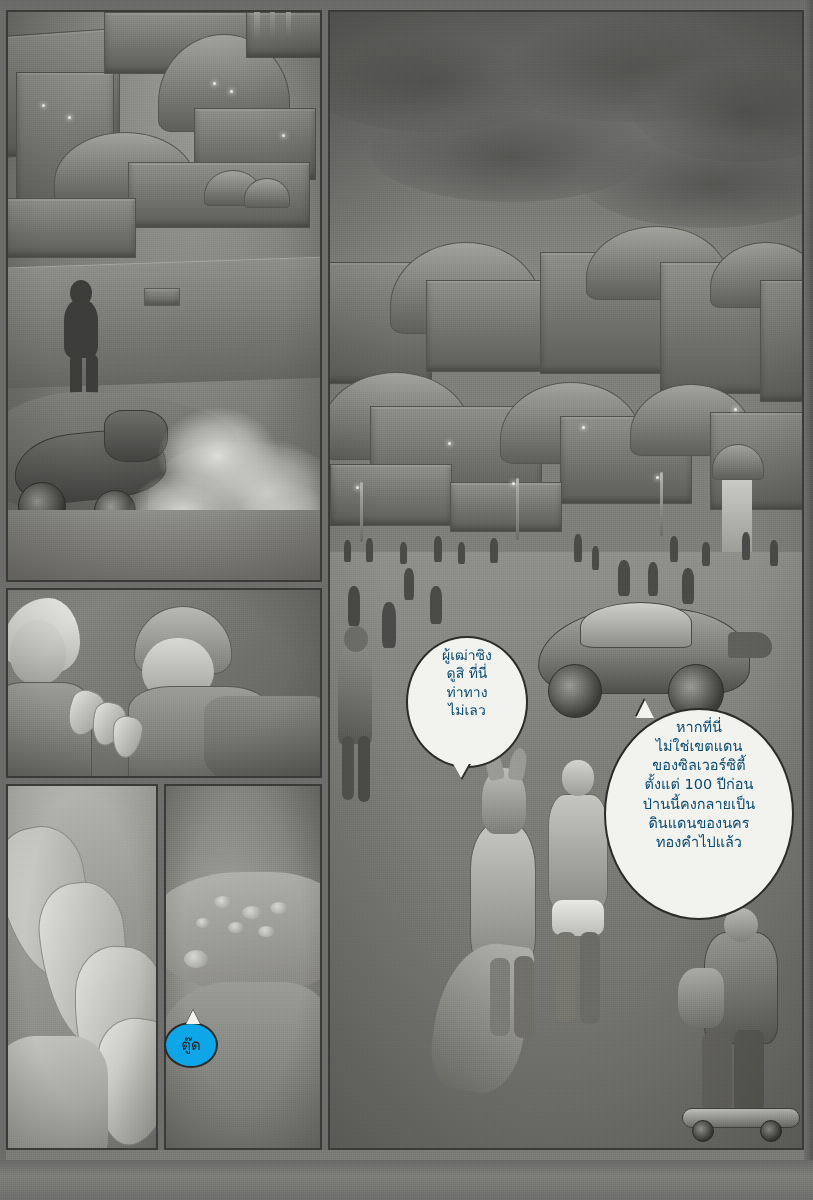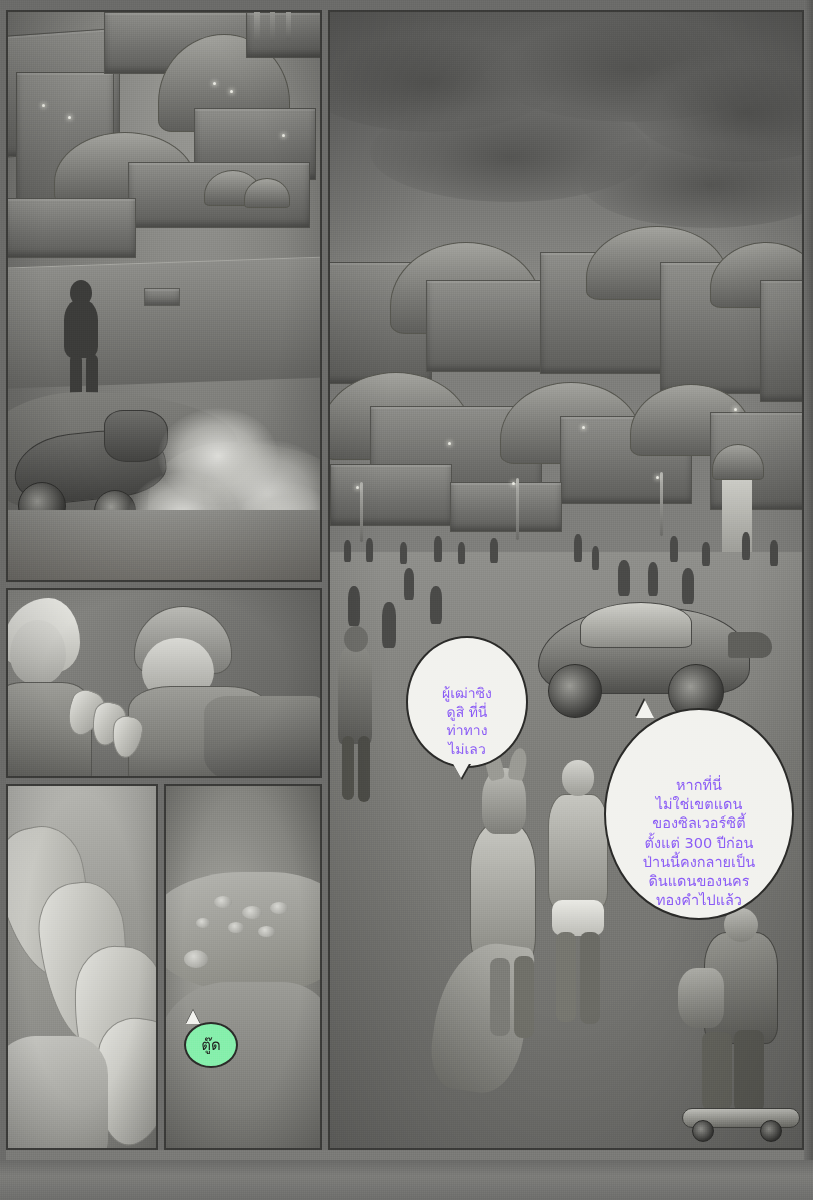--- a/index.html
+++ b/index.html
@@ -197,23 +197,23 @@
     border-radius:50%;
     border:1px solid #2f2f2d;
   }
 
   
   .balloon {
     position:absolute;
     background:#f2f2ee;
     border:2px solid #2b2b29;
     border-radius:50%;
-    display:flex; align-items:flex-end; justify-content:center;
+    display:flex; align-items:flex-start; justify-content:center;
     text-align:center;
-    color:#8b5cf6;
+    color:#0c4a6e;
     line-height:1.32;
     padding:8px 10px;
     box-sizing:border-box;
   }
   .balloon .txt { white-space:pre-line; }
   .tail {
     position:absolute;
     width:0;height:0;
     border-style:solid;
   }
@@ -226,26 +226,25 @@
     text-align:center;
     line-height:1.35;
     padding:5px 8px;
     box-sizing:border-box;
     white-space:pre-line;
   }
 
   
   .mini {
     position:absolute;
-    background:#86efac;
+    background:#0ea5e9;
     border:2px solid #2b2b29;
     border-radius:50%;
     display:flex;align-items:center;justify-content:center;
     color:#1d1d1b;
-    margin-left:20px;
   }
 
   .vignette {
     position:absolute; inset:0; pointer-events:none;
     background: radial-gradient(ellipse at 50% 45%, rgba(0,0,0,0) 55%, rgba(0,0,0,.18) 100%);
   }
 </style>
 </head>
 <body>
 
@@ -471,21 +470,21 @@
 ดูสิ ที่นี่
 ท่าทาง
 ไม่เลว</span>
   </div>
   <div class="tail" style="left:452px; top:762px; border-width:16px 9px 0 9px; border-color:#f2f2ee transparent transparent transparent; filter:drop-shadow(1px 2px 0 #2b2b29);"></div>
 
   <div class="balloon" style="left:604px; top:708px; width:190px; height:212px; font-size:14.5px;">
     <span class="txt">หากที่นี่
 ไม่ใช่เขตแดน
 ของซิลเวอร์ซิตี้
-ตั้งแต่ 300 ปีก่อน
+ตั้งแต่ 100 ปีก่อน
 ป่านนี้คงกลายเป็น
 ดินแดนของนคร
 ทองคำไปแล้ว</span>
   </div>
   <div class="tail" style="left:636px; top:700px; border-width:0 9px 18px 9px; border-color:transparent transparent #f2f2ee transparent; filter:drop-shadow(-1px -2px 0 #2b2b29);"></div>
 
   <div class="grain"></div>
 </div>
 
 </body></html>

